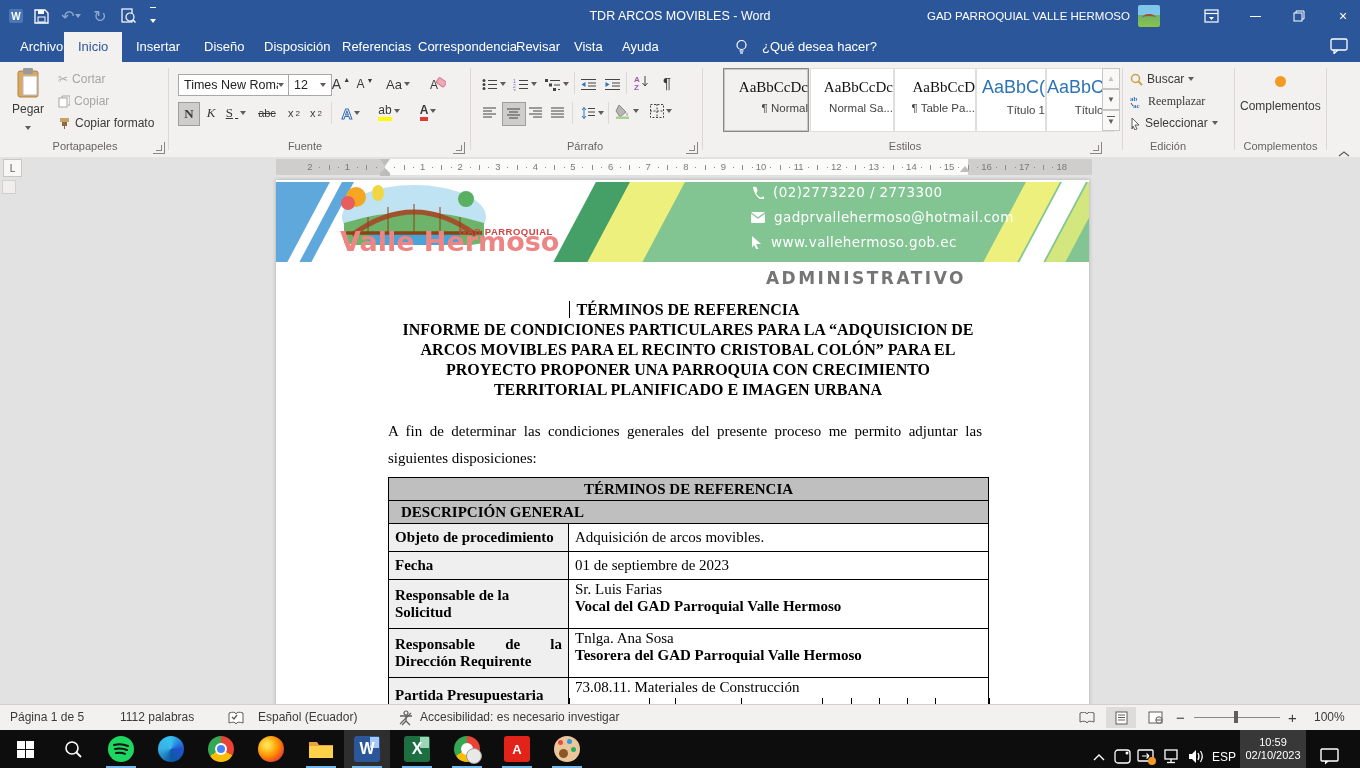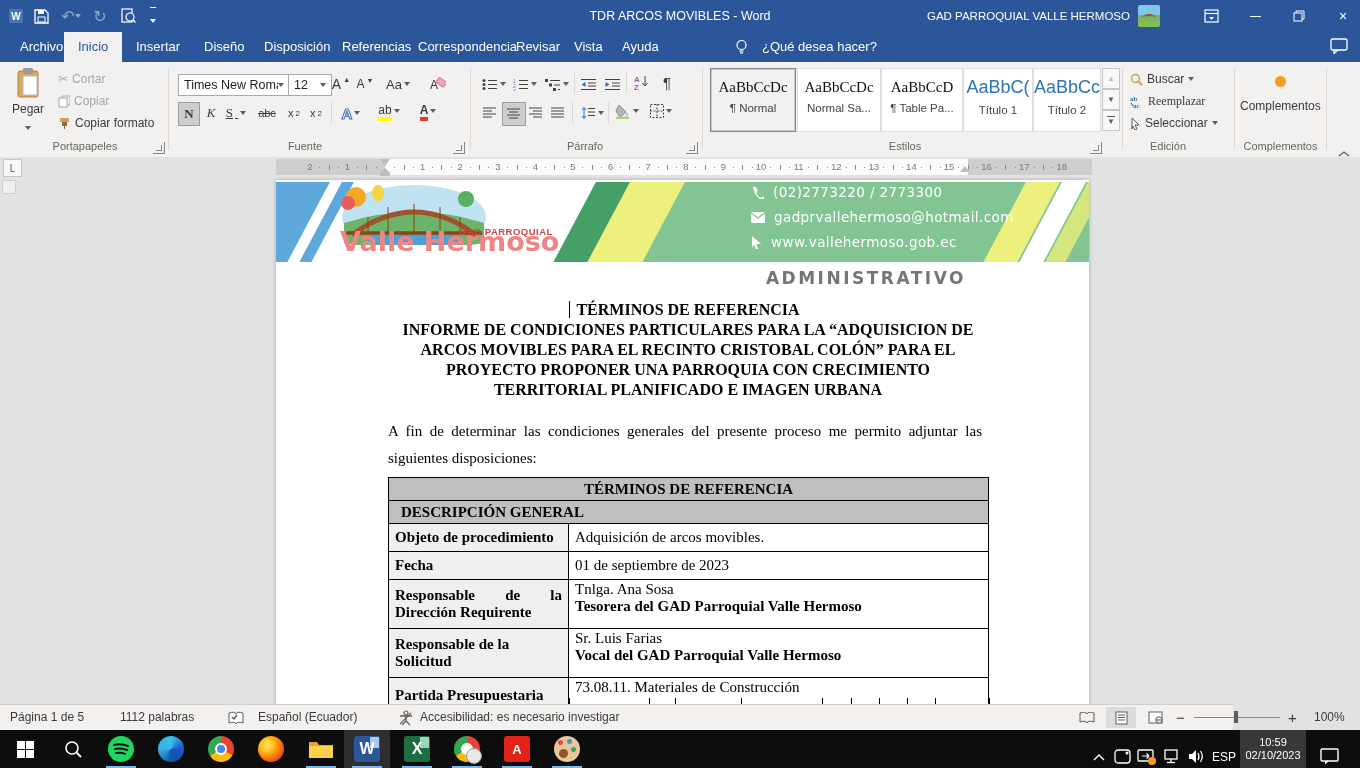--- a/index.html
+++ b/index.html
@@ -25,21 +25,21 @@
   .vsep{position:absolute;top:6px;width:1px;height:82px;background:#dbd8d5;}
   .glabel{position:absolute;top:78px;font-size:11px;color:#67655f;text-align:center;}
   .launch{position:absolute;top:80px;width:11px;height:11px;border-left:1px solid #8b8884;border-top:1px solid #8b8884;transform:rotate(180deg);}
   .launch:after{content:'';position:absolute;left:2px;top:2px;width:5px;height:5px;border-left:1px solid #8b8884;border-top:1px solid #8b8884;}
   .sbtn{position:absolute;display:flex;align-items:center;gap:4px;font-size:12px;color:#3b3a39;white-space:nowrap;}
   .dis{color:#a8a6a4;}
   .chev{display:inline-block;width:0;height:0;border-left:3.5px solid transparent;border-right:3.5px solid transparent;border-top:4px solid #5f5d5b;}
   .combo{position:absolute;background:#fff;border:1px solid #aaa8a6;font-size:12.5px;color:#222;display:flex;align-items:center;padding:0 5px;justify-content:space-between;}
   .fbtn{position:absolute;height:22px;display:flex;align-items:center;justify-content:center;font-size:13px;color:#3b3a39;gap:2px;}
   .tog{background:#cfcdcb;border:1px solid #9f9d9b;}
-  .card{position:absolute;top:6px;height:62px;background:#fff;border:1px solid #e0ddda;text-align:center;overflow:hidden;}
+  .card{position:absolute;top:6px;height:62px;background:#fff;border:1px solid #e0ddda;text-align:right;overflow:hidden;margin-left:13px;}
   .card .prev{font-family:"Liberation Serif","DejaVu Serif",serif;font-size:15px;color:#111;margin-top:10px;white-space:nowrap;}
   .card .hprev{font-family:"Liberation Sans",sans-serif;font-size:18px;color:#2e74b5;margin-top:8px;white-space:nowrap;}
   .card .cname{font-size:11.5px;color:#444;margin-top:6px;white-space:nowrap;}
   .card.sel{border:1px solid #8a8886;background:#f3f1f0;box-shadow:inset 0 0 0 1px #c8c6c4;}
   .sarw{position:absolute;width:16px;height:19px;border:1px solid #c8c6c4;background:#f9f8f7;display:flex;align-items:center;justify-content:center;font-size:8px;color:#5f5d5b;}
   
   .rulerbar{position:absolute;left:0;top:157px;width:1360px;height:20px;background:#e2e2e2;}
   .rstrip{position:absolute;left:276px;top:2px;width:816px;height:16px;background:#cfcecd;}
   .rwhite{position:absolute;left:109px;top:0;width:583px;height:16px;background:#fbfbfa;}
   .rnum{position:absolute;top:2px;font-size:9.5px;color:#7b7a79;transform:translateX(-50%);}
@@ -57,21 +57,21 @@
   .ttl{font-weight:bold;font-size:16px;line-height:20px;text-align:center;}
   .dtable{border-collapse:collapse;font-family:"Liberation Serif","DejaVu Serif",serif;font-size:15px;color:#000;table-layout:fixed;}
   .dtable td{border:1px solid #000;padding:1px 6px;vertical-align:middle;}
   .th1{background:#bfbfbf;font-weight:bold;text-align:center;}
   .th2{background:#bfbfbf;font-weight:bold;}
   .lcell{background:#efefef;font-weight:bold;}
   .just{text-align:justify;text-align-last:auto;}
   .b{font-weight:bold;}
   .caret{position:absolute;width:1px;height:17px;background:#000;}
   
-  .statusbar{position:absolute;left:0;top:704px;width:1233px;height:26px;background:#f3f1f0;border-top:1px solid #d2cfcc;font-size:12px;color:#3b3a39;}
+  .statusbar{position:absolute;left:0;top:704px;width:1360px;height:26px;background:#f3f1f0;border-top:1px solid #d2cfcc;font-size:12px;color:#3b3a39;}
   .sitem{position:absolute;top:0;height:25px;line-height:25px;white-space:nowrap;}
   .vbtn{position:absolute;top:2px;width:30px;height:21px;display:flex;align-items:center;justify-content:center;}
   .vbtn.act{background:#dedcda;}
   
   .taskbar{position:absolute;left:0;top:730px;width:1360px;height:38px;background:#0d0d0d;}
   .tslot{position:absolute;top:0;width:46px;height:38px;display:flex;align-items:center;justify-content:center;}
   .trun:after{content:'';position:absolute;left:8px;right:8px;bottom:0;height:2px;background:#76b9ed;}
   .tact{background:#2e2e2e;}
   .tile{width:26px;height:26px;border-radius:3px;display:flex;align-items:center;justify-content:center;color:#fff;font-weight:bold;font-size:16px;}
   .tray{position:absolute;top:0;height:23px;display:flex;align-items:center;justify-content:center;color:#fff;margin-top:15px;}
@@ -605,31 +605,31 @@
             </tr>
         <tr>
           <td class="lcell" style="height:25px;">Objeto de procedimiento</td>
           <td>Adquisición de arcos movibles.</td>
         </tr>
         <tr>
           <td class="lcell" style="height:25px;">Fecha</td>
           <td>01 de septiembre de 2023</td>
         </tr>
         <tr>
+          <td class="lcell" style="height:46px;">Responsable de la Solicitud</td>
+          <td style="vertical-align:top;">
+            <div>Sr. Luis Farias</div>
+            <div class="b">Vocal del GAD Parroquial Valle Hermoso</div>
+          </td>
+        </tr>
+        <tr>
           <td class="lcell just" style="height:46px;">Responsable de la Dirección Requirente</td>
           <td style="vertical-align:top;">
             <div>Tnlga. Ana Sosa</div>
             <div class="b">Tesorera del GAD Parroquial Valle Hermoso</div>
-          </td>
-        </tr>
-        <tr>
-          <td class="lcell" style="height:46px;">Responsable de la Solicitud</td>
-          <td style="vertical-align:top;">
-            <div>Sr. Luis Farias</div>
-            <div class="b">Vocal del GAD Parroquial Valle Hermoso</div>
           </td>
         </tr>
         <tr>
           <td class="lcell" style="height:25px;vertical-align:bottom;">Partida Presupuestaria</td>
           <td style="vertical-align:top;">73.08.11. Materiales  de Construcción</td>
         </tr>
       </tbody>
         </table>
 
       <div class="abs" style="left:112px;top:518px;width:600px;height:10px;border-left:1px solid #000;border-right:1px solid #000;">

